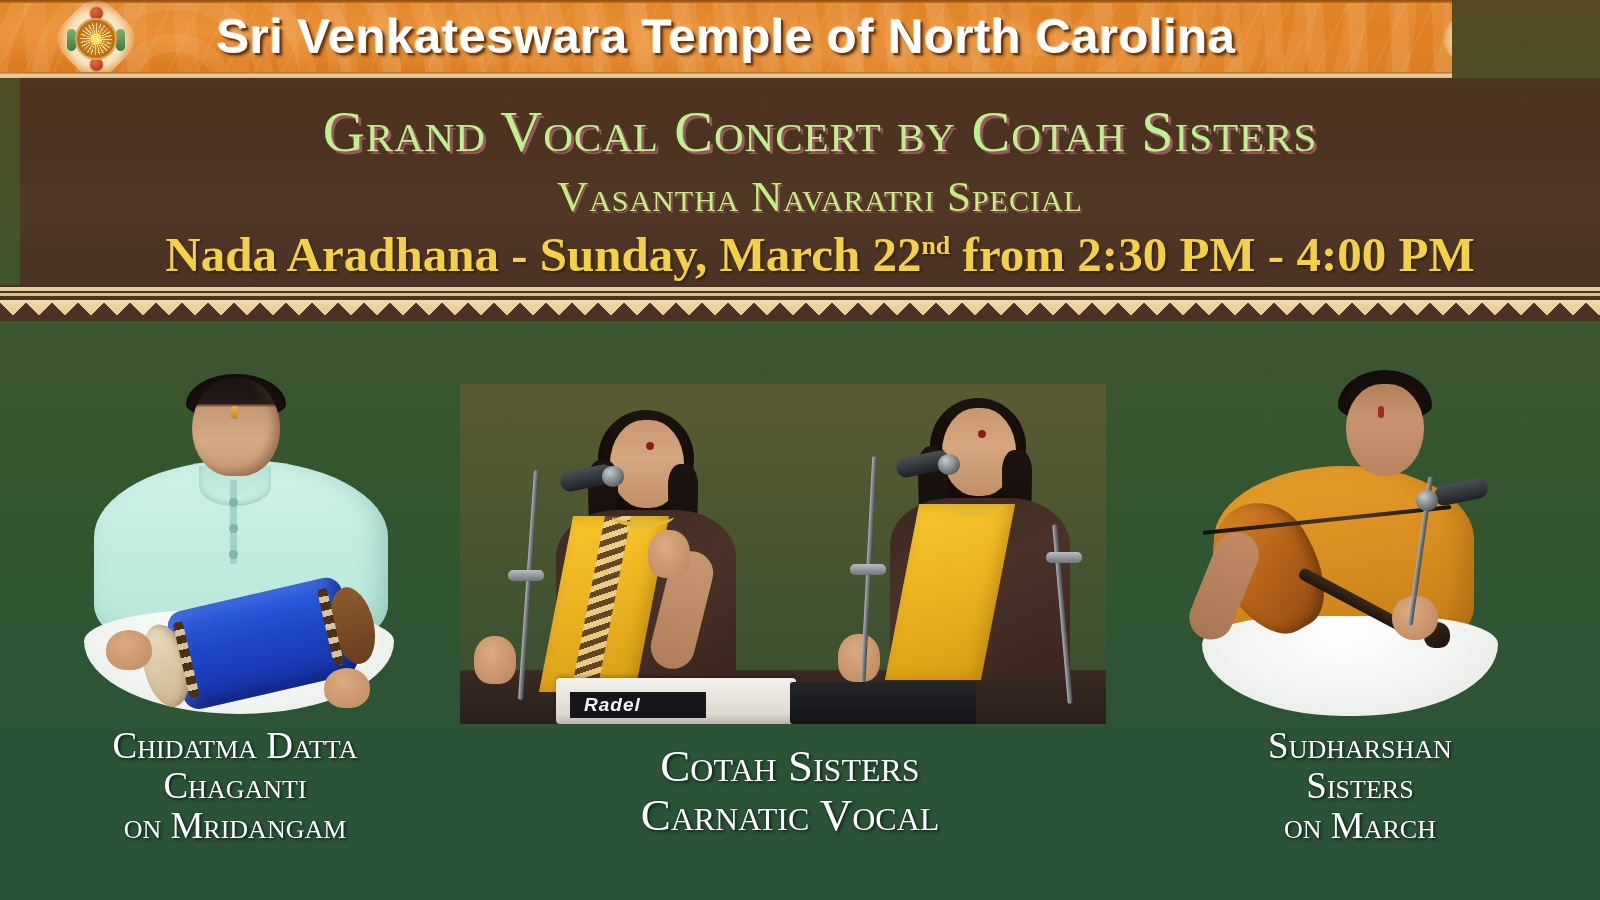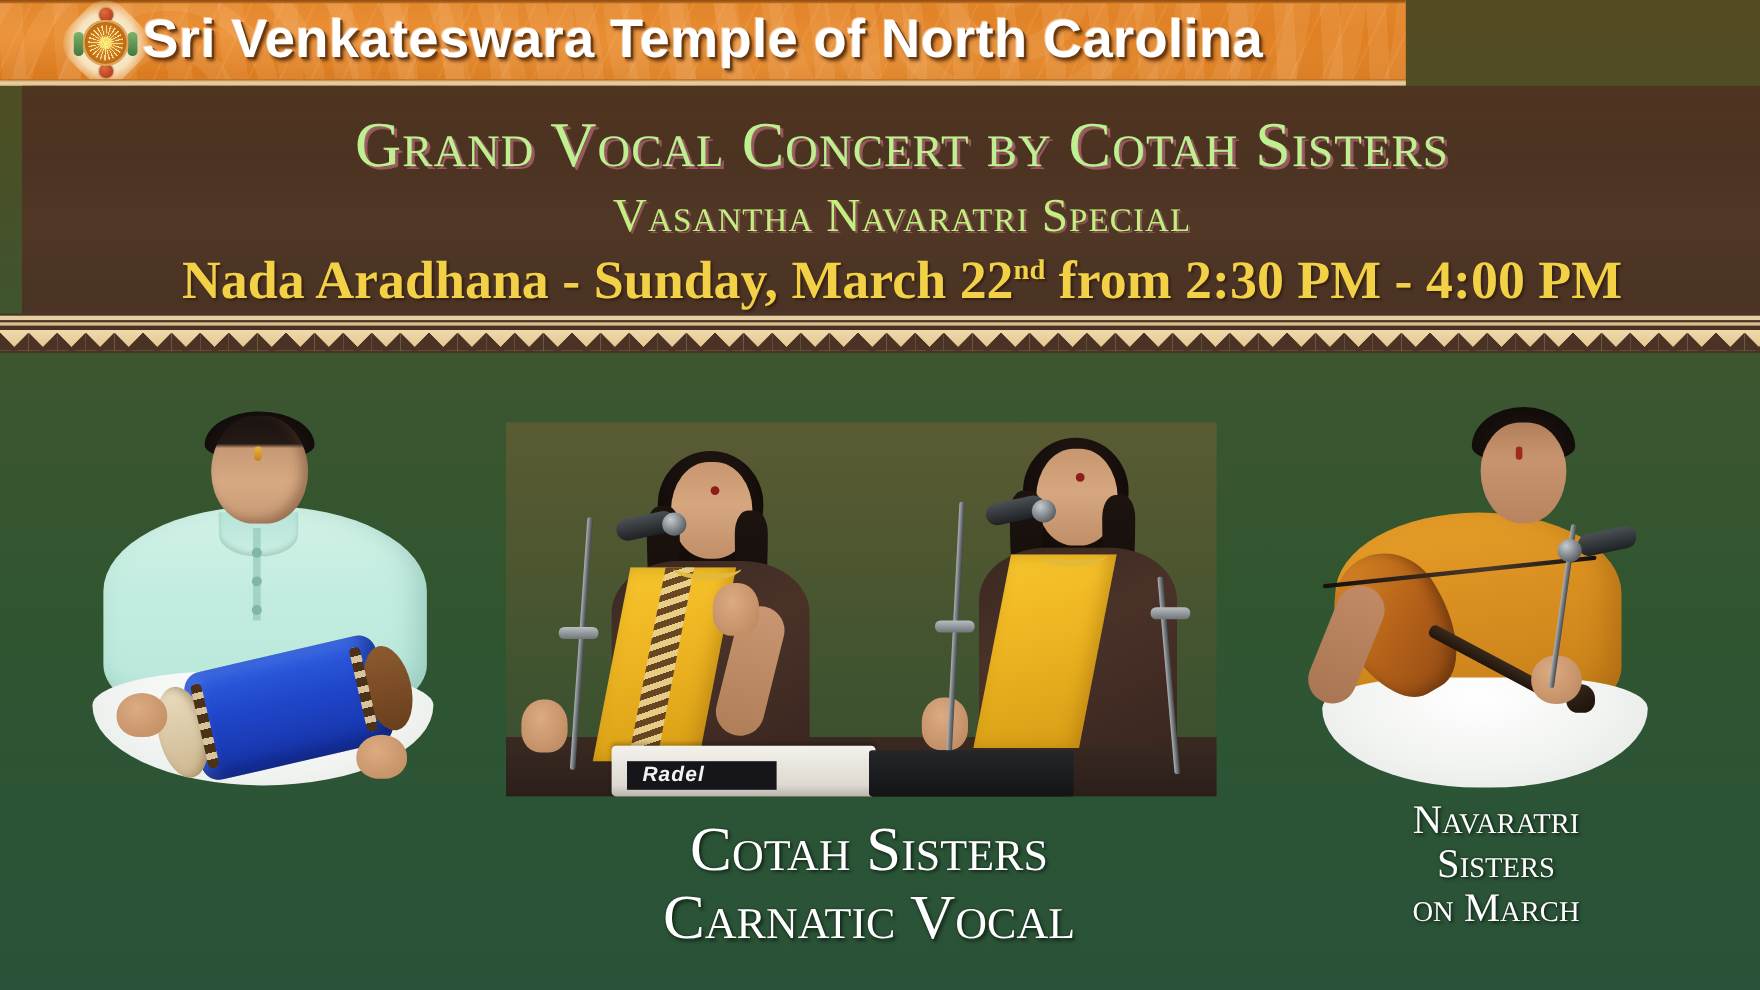--- a/index.html
+++ b/index.html
@@ -12,27 +12,28 @@
     height: 900px;
     overflow: hidden;
     font-family: "Liberation Serif", "DejaVu Serif", serif;
     background: linear-gradient(180deg, #564a22 0%, #4b4f26 14%, #3d5630 36%, #31552f 60%, #2b5436 82%, #2a5238 100%);
   }
 
   
   .header-banner {
     position: absolute;
     top: 0; left: 0;
-    width: 1278px;
+    width: 1404px;
     height: 78px;
     background:
       radial-gradient(ellipse at 18% 40%, rgba(255,175,90,.35) 0%, rgba(255,175,90,0) 55%),
       radial-gradient(ellipse at 62% 70%, rgba(255,190,110,.28) 0%, rgba(255,190,110,0) 50%),
       linear-gradient(180deg, #e2852a 0%, #e07f22 45%, #d87a1f 100%);
     overflow: hidden;
+    padding-left: 48px;
   }
   .header-banner::before {
     content: "";
     position: absolute; inset: 0;
     background:
       repeating-linear-gradient(115deg, rgba(255,205,150,.10) 0px, rgba(255,205,150,.10) 2px, rgba(0,0,0,0) 2px, rgba(0,0,0,0) 26px),
       repeating-radial-gradient(circle at 12% 120%, rgba(255,210,160,.13) 0 18px, rgba(0,0,0,0) 18px 42px),
       repeating-radial-gradient(circle at 72% -20%, rgba(255,210,160,.11) 0 22px, rgba(0,0,0,0) 22px 50px);
     pointer-events: none;
   }
@@ -450,21 +451,21 @@
   
   .caption {
     position: absolute;
     text-align: center;
     color: #ffffff;
     font-variant: small-caps;
     text-shadow: 2px 2px 3px rgba(15,35,20,.85), 0 0 2px rgba(0,0,0,.5);
     line-height: 1.08;
   }
   .cap-left  { left: 10px;   top: 726px; width: 450px;  font-size: 37px; }
-  .cap-center{ left: 470px;  top: 742px; width: 640px;  font-size: 57px; }
+  .cap-center{ left: 470px;  top: 742px; width: 640px;  font-size: 45px; }
   .cap-right { left: 1150px; top: 726px; width: 420px;  font-size: 37px; }
 </style>
 </head>
 <body>
 
 <div class="poster">
 
   <div class="header-banner">
     <div class="header-edge-top"></div>
 
@@ -593,25 +594,30 @@
     <div class="violin-neck"></div>
     <div class="violin-scroll"></div>
     <div class="violin-bow"></div>
     <div class="vio-arm" style="left:6px; top:160px; transform:rotate(22deg);"></div>
     <div class="vio-hand" style="left:196px; top:226px;"></div>
     <div class="mic-stand" style="left:222px; top:106px; height:150px; transform:rotate(8deg);"></div>
     <div class="mic-head" style="left:238px; top:112px;"></div>
     <div class="mic-ball" style="left:220px; top:120px;"></div>
   </div>
 
+  <div class="caption cap-left">
+    <div>Chidatma Datta</div>
+    <div>Chaganti</div>
+    <div>on Mridangam</div>
+  </div>
 
   <div class="caption cap-center">
     <div>Cotah Sisters</div>
     <div>Carnatic Vocal</div>
   </div>
 
   <div class="caption cap-right">
-    <div>Navaratri</div>
+    <div>Sudharshan</div>
     <div>Sisters</div>
     <div>on March</div>
   </div>
 
 </div>
 
 </body></html>

